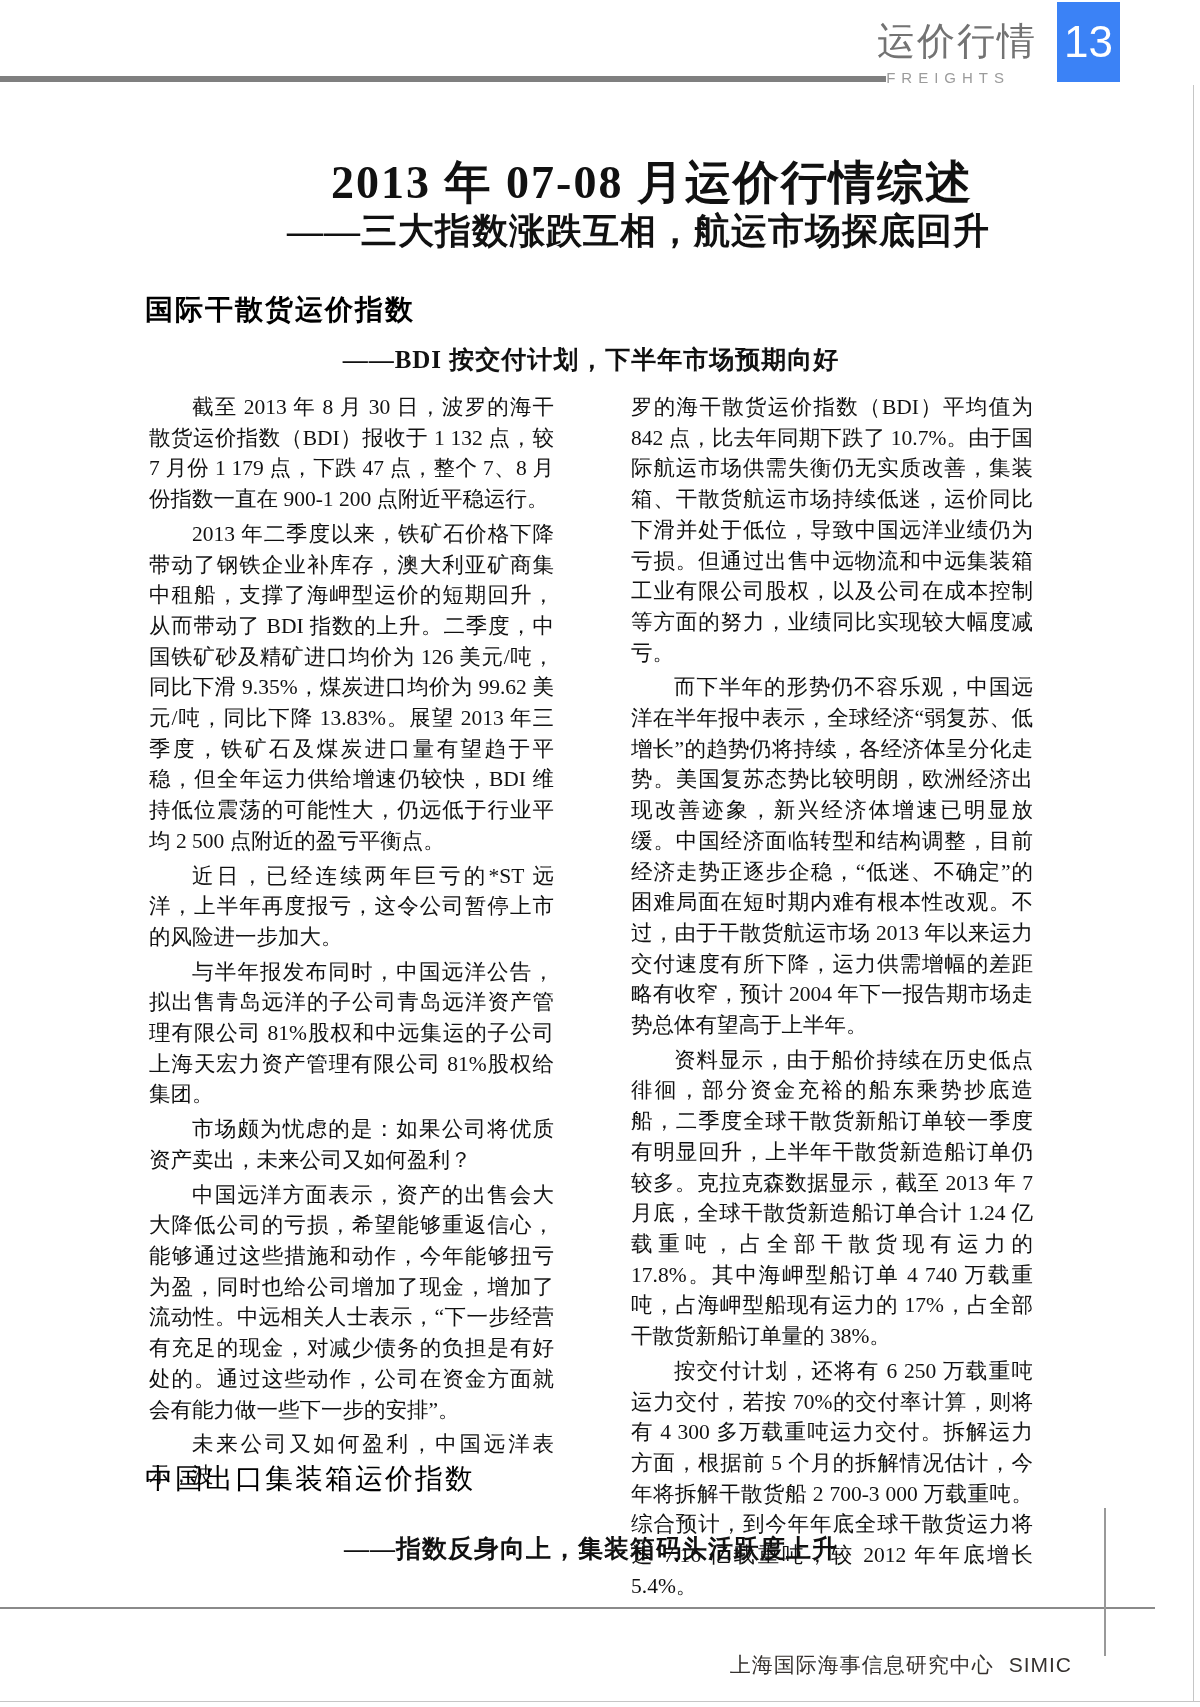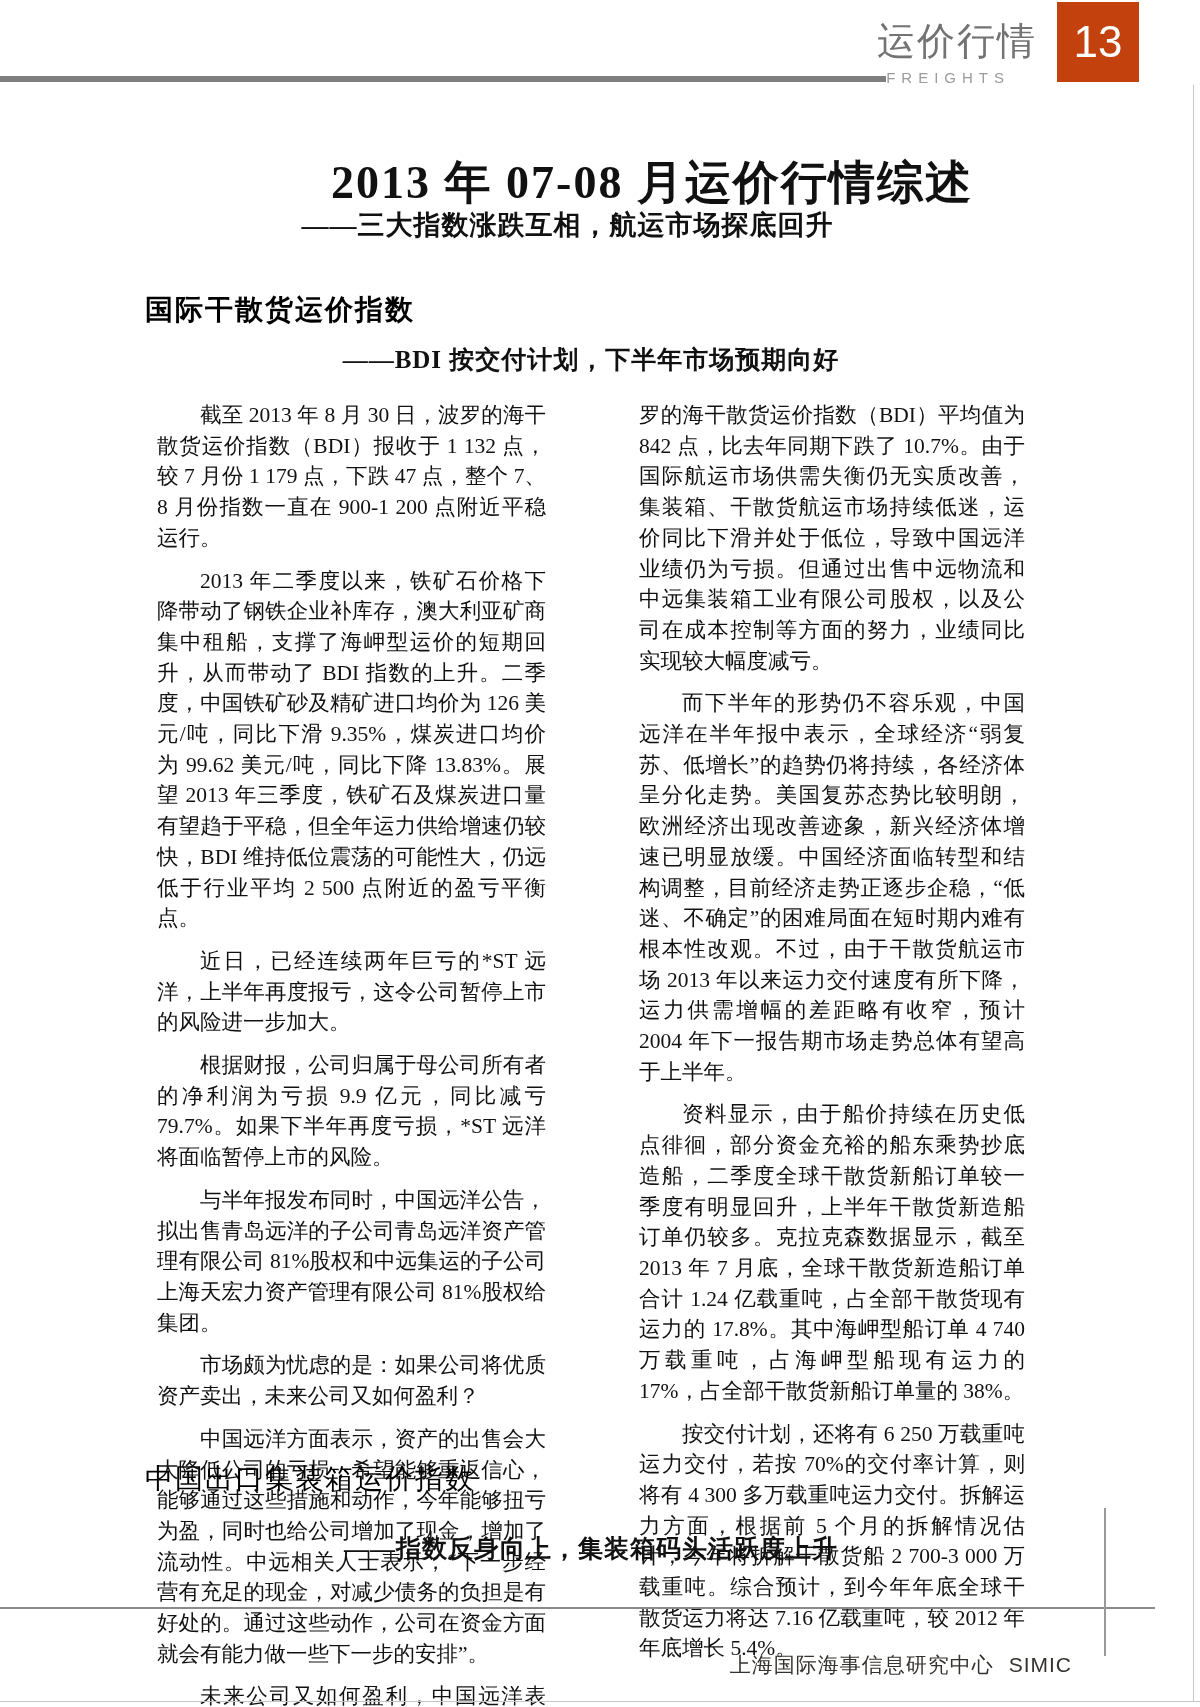--- a/index.html
+++ b/index.html
@@ -18,35 +18,35 @@
     position:absolute;top:20px;right:163px;
     font-family:Liberation Serif, serif;
     font-size:38px;line-height:1.15;color:#737373;letter-spacing:2px;white-space:nowrap;
   }
   .hdr-en{
     position:absolute;top:69px;right:190px;
     font-family:"Liberation Sans","DejaVu Sans",sans-serif;
     font-size:15px;color:#9b9b9b;letter-spacing:6px;white-space:nowrap;
   }
   .pagenum{
-    position:absolute;left:1057px;top:2px;width:82px;height:80px;
-    background:#c2410c;color:#ffffff;
+    position:absolute;left:1057px;top:2px;width:63px;height:80px;
+    background:#3b82f6;color:#ffffff;
     font-family:"Liberation Sans","DejaVu Sans",sans-serif;
     font-size:44px;display:flex;align-items:center;justify-content:center;
   }
   
   .art-title{
     position:absolute;left:145px;top:136px;width:892px;margin:16px;
     text-align:center;transform:translateX(45px);
     font-size:46px;font-weight:bold;letter-spacing:2px;white-space:nowrap;
     font-family:"Liberation Serif","DejaVu Serif",serif;
   }
   .art-subtitle{
     position:absolute;left:145px;top:207px;width:845px;
-    text-align:center;font-size:27px;font-weight:bold;letter-spacing:1px;white-space:nowrap;
+    text-align:right;font-size:36px;font-weight:bold;letter-spacing:1px;white-space:nowrap;
   }
   .sec-heading{
     position:absolute;left:145px;margin:0;
     font-family:"Liberation Sans","DejaVu Sans",sans-serif;
     font-size:28px;letter-spacing:2px;white-space:nowrap;color:#000;
   }
   .sec-heading.h1{top:291px;font-weight:bold;}
   .sec-heading.h2{top:1460px;font-weight:normal;}
   .sec-subheading{
     position:absolute;left:145px;width:892px;text-align:center;
@@ -55,21 +55,21 @@
   .sec-subheading.s1{top:343px;}
   .sec-subheading.s2{top:1532px;}
   
   .columns{
     position:absolute;left:145px;top:388px;width:892px;
     display:flex;gap:69px;
   }
   .col{font-size:21.5px;line-height:30.7px;text-align:justify;}
   .col-left{width:413px;}
   .col-right{width:410px;}
-  .col p{margin:12px;text-indent:2em;}
+  .col p{margin:4px;text-indent:2em;}
   .col p.no-indent{text-indent:0;}
   
   .footer-rule{position:absolute;left:0;top:1607px;width:1155px;height:2px;background:#8a8a8a;}
   .footer-text{
     position:absolute;top:1651px;right:128px;
     font-family:"Liberation Sans","DejaVu Sans",sans-serif;
     font-size:21px;color:#35312e;letter-spacing:1px;word-spacing:8px;white-space:nowrap;
   }
   .footer-vline{position:absolute;left:1104px;top:1508px;width:2px;height:148px;background:#999;}
   .edge-right{position:absolute;left:1193px;top:85px;height:1616px;width:1px;background:#c6c6c6;}
@@ -89,21 +89,20 @@
   <div class="art-subtitle">——三大指数涨跌互相，航运市场探底回升</div>
 
   <h2 class="sec-heading h1">国际干散货运价指数</h2>
   <div class="sec-subheading s1">——BDI 按交付计划，下半年市场预期向好</div>
 
   <div class="columns">
     <div class="col col-left">
       <p>截至 2013 年 8 月 30 日，波罗的海干散货运价指数（BDI）报收于 1 132 点，较 7 月份 1 179 点，下跌 47 点，整个 7、8 月份指数一直在 900-1 200 点附近平稳运行。</p>
       <p>2013 年二季度以来，铁矿石价格下降带动了钢铁企业补库存，澳大利亚矿商集中租船，支撑了海岬型运价的短期回升，从而带动了 BDI 指数的上升。二季度，中国铁矿砂及精矿进口均价为 126 美元/吨，同比下滑 9.35%，煤炭进口均价为 99.62 美元/吨，同比下降 13.83%。展望 2013 年三季度，铁矿石及煤炭进口量有望趋于平稳，但全年运力供给增速仍较快，BDI 维持低位震荡的可能性大，仍远低于行业平均 2 500 点附近的盈亏平衡点。</p>
       <p>近日，已经连续两年巨亏的*ST 远洋，上半年再度报亏，这令公司暂停上市的风险进一步加大。</p>
-      <p>根据财报，公司归属于母公司所有者的净利润为亏损 9.9 亿元，同比减亏 79.7%。如果下半年再度亏损，*ST 远洋将面临暂停上市的风险。</p>
       <p>与半年报发布同时，中国远洋公告，拟出售青岛远洋的子公司青岛远洋资产管理有限公司 81%股权和中远集运的子公司上海天宏力资产管理有限公司 81%股权给集团。</p>
       <p>市场颇为忧虑的是：如果公司将优质资产卖出，未来公司又如何盈利？</p>
       <p>中国远洋方面表示，资产的出售会大大降低公司的亏损，希望能够重返信心，能够通过这些措施和动作，今年能够扭亏为盈，同时也给公司增加了现金，增加了流动性。中远相关人士表示，“下一步经营有充足的现金，对减少债务的负担是有好处的。通过这些动作，公司在资金方面就会有能力做一些下一步的安排”。</p>
       <p>未来公司又如何盈利，中国远洋表示，波</p>
     </div>
     <div class="col col-right">
       <p class="no-indent">罗的海干散货运价指数（BDI）平均值为 842 点，比去年同期下跌了 10.7%。由于国际航运市场供需失衡仍无实质改善，集装箱、干散货航运市场持续低迷，运价同比下滑并处于低位，导致中国远洋业绩仍为亏损。但通过出售中远物流和中远集装箱工业有限公司股权，以及公司在成本控制等方面的努力，业绩同比实现较大幅度减亏。</p>
       <p>而下半年的形势仍不容乐观，中国远洋在半年报中表示，全球经济“弱复苏、低增长”的趋势仍将持续，各经济体呈分化走势。美国复苏态势比较明朗，欧洲经济出现改善迹象，新兴经济体增速已明显放缓。中国经济面临转型和结构调整，目前经济走势正逐步企稳，“低迷、不确定”的困难局面在短时期内难有根本性改观。不过，由于干散货航运市场 2013 年以来运力交付速度有所下降，运力供需增幅的差距略有收窄，预计 2004 年下一报告期市场走势总体有望高于上半年。</p>
       <p>资料显示，由于船价持续在历史低点徘徊，部分资金充裕的船东乘势抄底造船，二季度全球干散货新船订单较一季度有明显回升，上半年干散货新造船订单仍较多。克拉克森数据显示，截至 2013 年 7 月底，全球干散货新造船订单合计 1.24 亿载重吨，占全部干散货现有运力的 17.8%。其中海岬型船订单 4 740 万载重吨，占海岬型船现有运力的 17%，占全部干散货新船订单量的 38%。</p>
       <p>按交付计划，还将有 6 250 万载重吨运力交付，若按 70%的交付率计算，则将有 4 300 多万载重吨运力交付。拆解运力方面，根据前 5 个月的拆解情况估计，今年将拆解干散货船 2 700-3 000 万载重吨。综合预计，到今年年底全球干散货运力将达 7.16 亿载重吨，较 2012 年年底增长 5.4%。</p>

